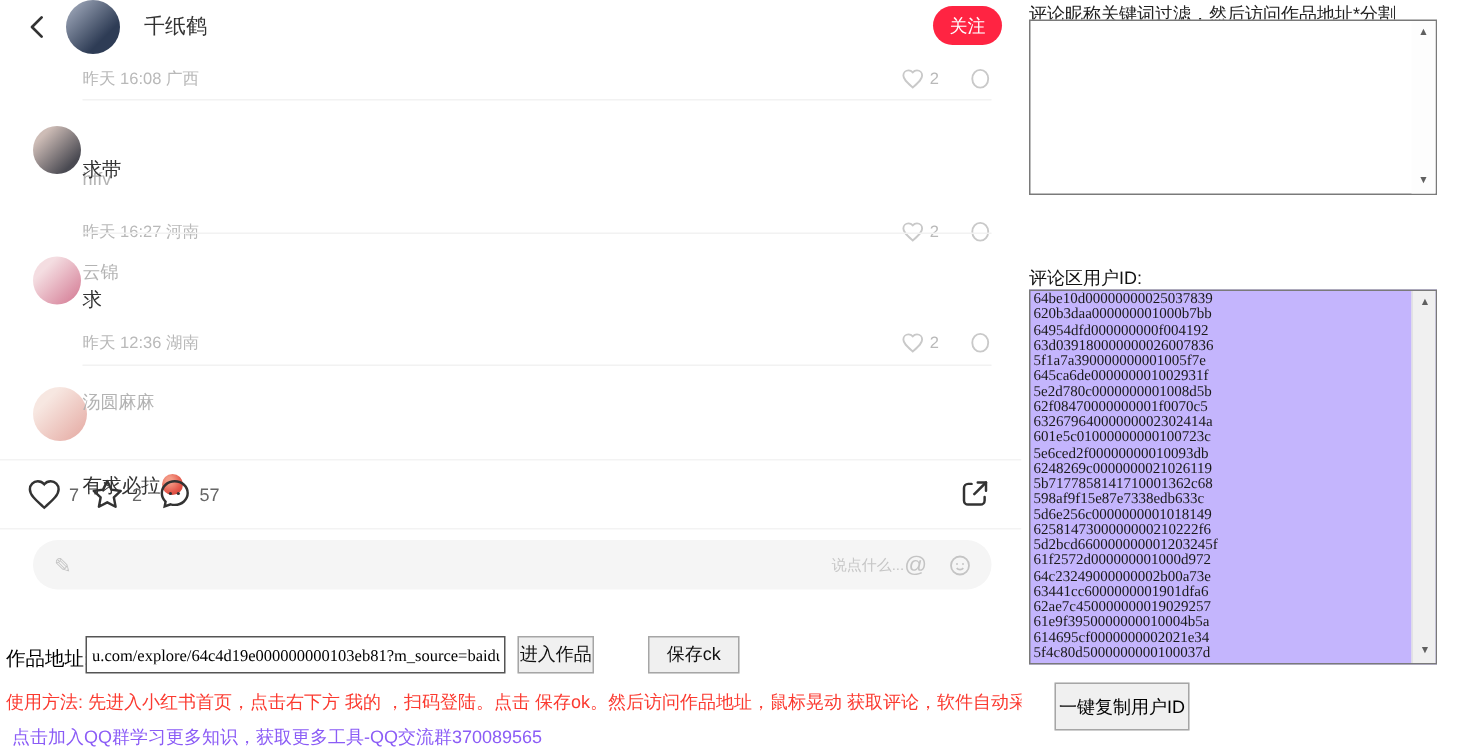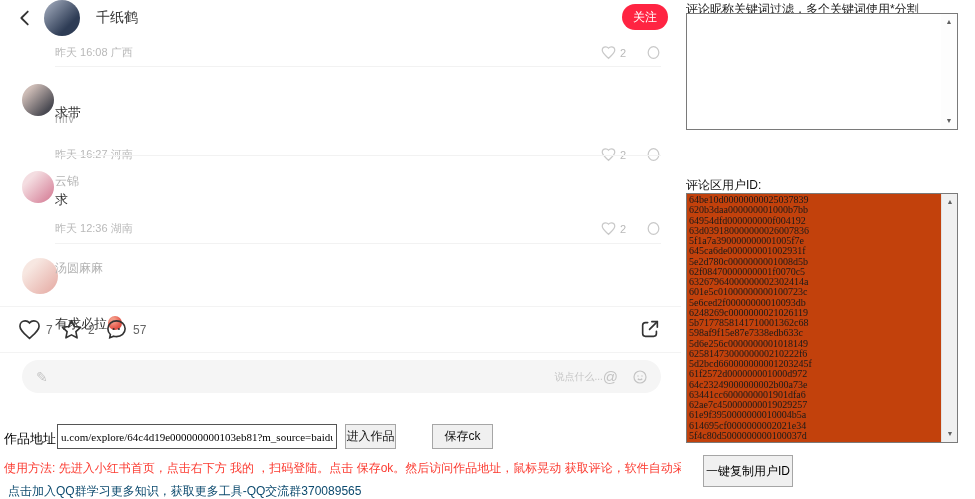--- a/index.html
+++ b/index.html
@@ -54,32 +54,32 @@
                font-family:"Liberation Serif",serif; }
   .url-input { position:absolute; left:57px; top:4px; width:280px; height:25px;
                border:1px solid #555; background:#fff; font-size:11px; padding:0 3px;
                font-family:"Liberation Serif",serif; color:#000; }
   .win-btn { position:absolute; height:25px; background:#f0f0f0; border:1px solid #a6a6a6;
              font-size:12px; font-family:"Liberation Sans",sans-serif; color:#111; cursor:pointer; }
   .btn-enter { left:345px; top:4px; width:51px; }
   .btn-save  { left:432px; top:4px; width:61px; }
   .howto { position:absolute; left:4px; top:40px; width:677px; font-size:12px; color:#fb3a30;
            white-space:nowrap; }
-  .qq-link { position:absolute; left:8px; top:63px; font-size:12px; color:#0c4a6e;
+  .qq-link { position:absolute; left:8px; top:63px; font-size:12px; color:#8b5cf6;
              white-space:nowrap; cursor:pointer; }
 
   
   .right-panel { position:absolute; left:681px; top:0; width:294px; height:499px; background:#fff; }
   .rp-label1 { position:absolute; left:5px; top:1px; font-size:12px; color:#222; }
   .filter-box { position:absolute; left:5px; top:13px; width:272px; height:117px;
                 border:1px solid #7a7a7a; background:#fff; }
   .rp-label2 { position:absolute; left:5px; top:177px; font-size:12px; color:#111;
                font-family:Liberation Sans, sans-serif; }
   .ids-box { position:absolute; left:5px; top:193px; width:272px; height:250px;
-             border:1px solid #7a7a7a; background:#c2410c; }
+             border:1px solid #7a7a7a; background:#c4b5fd; }
   .ids-text { position:absolute; left:2px; top:1px; width:248px; height:246px; overflow:hidden;
               font-family:"Liberation Serif",serif; font-size:10px; line-height:10.25px;
               color:#1a1a1a; white-space:pre; }
   .vscroll { position:absolute; right:0; top:0; width:16px; height:100%; background:#f0f0f0;
              border-left:1px solid #e2e2e2; cursor:pointer; }
   .vscroll.light { background:#fdfdfd; border-left:none; }
   .arr { position:absolute; left:0; width:16px; height:14px; text-align:center;
          font-size:7px; color:#606060; line-height:14px; }
   .arr.up { top:1px; } .arr.down { bottom:1px; }
   .btn-copy { left:22px; top:455px; width:90px; height:32px; position:absolute;
@@ -230,21 +230,21 @@
   <footer class="tool-footer">
     <span class="url-label">作品地址:</span>
     <input class="url-input" type="text" value="u.com/explore/64c4d19e000000000103eb81?m_source=baiduxem" style="">
     <button class="win-btn btn-enter">进入作品</button>
     <button class="win-btn btn-save">保存ck</button>
     <div class="howto">使用方法: 先进入小红书首页，点击右下方 我的 ，扫码登陆。点击 保存ok。然后访问作品地址，鼠标晃动 获取评论，软件自动采集</div>
     <div class="qq-link">点击加入QQ群学习更多知识，获取更多工具-QQ交流群370089565</div>
   </footer>
 
   <aside class="right-panel">
-    <div class="rp-label1">评论昵称关键词过滤，多个关键词使用*分割</div>
+    <div class="rp-label1">评论昵称关键词过滤，然后访问作品地址*分割</div>
 
     <div class="filter-box">
       <span></span>
       <span class="vscroll light">
         <span class="arr up">▲</span>
         <span class="arr down">▼</span>
       </span>
     </div>
 
     <div class="rp-label2">评论区用户ID:</div>

